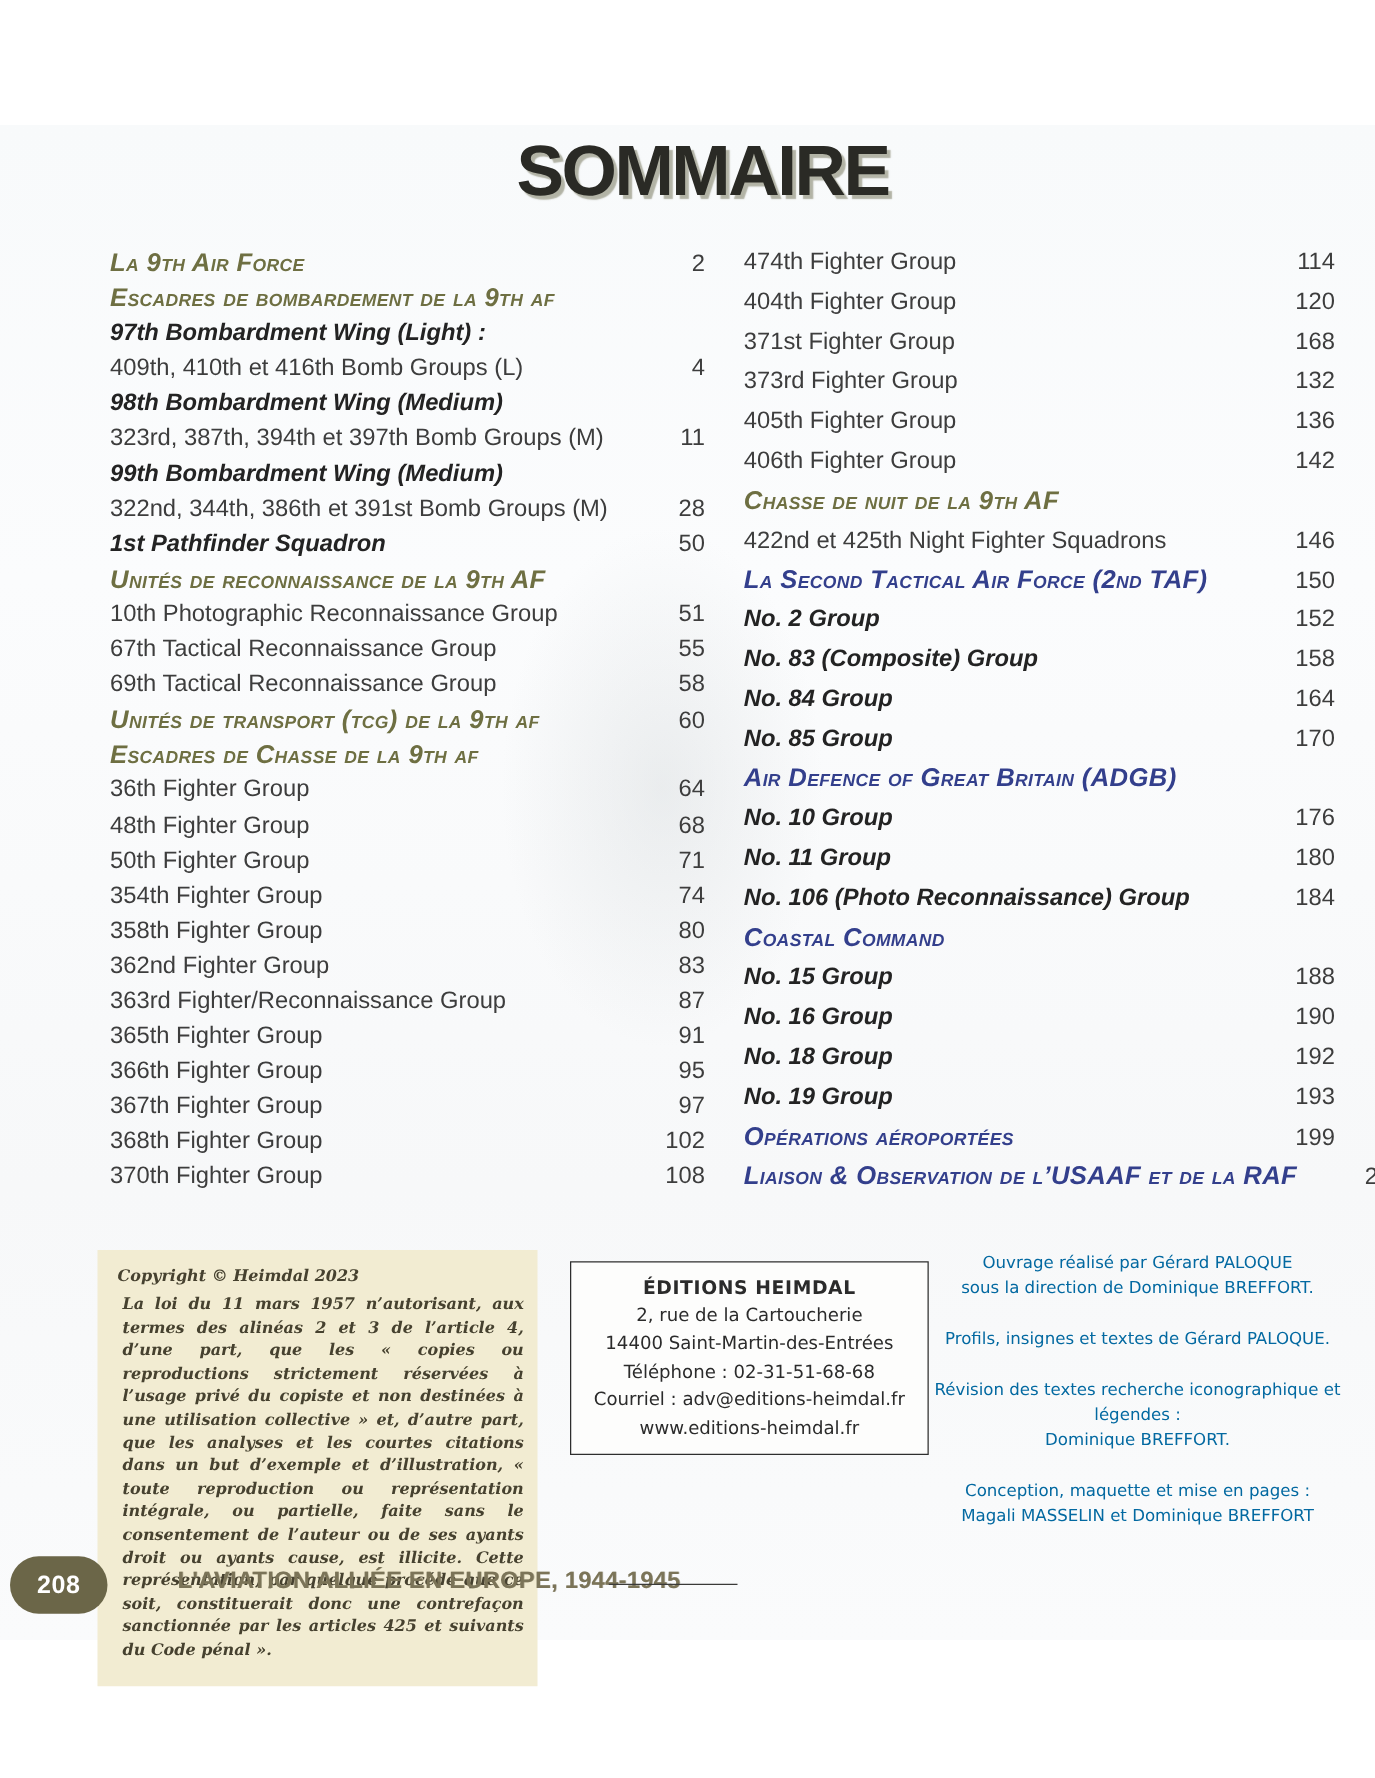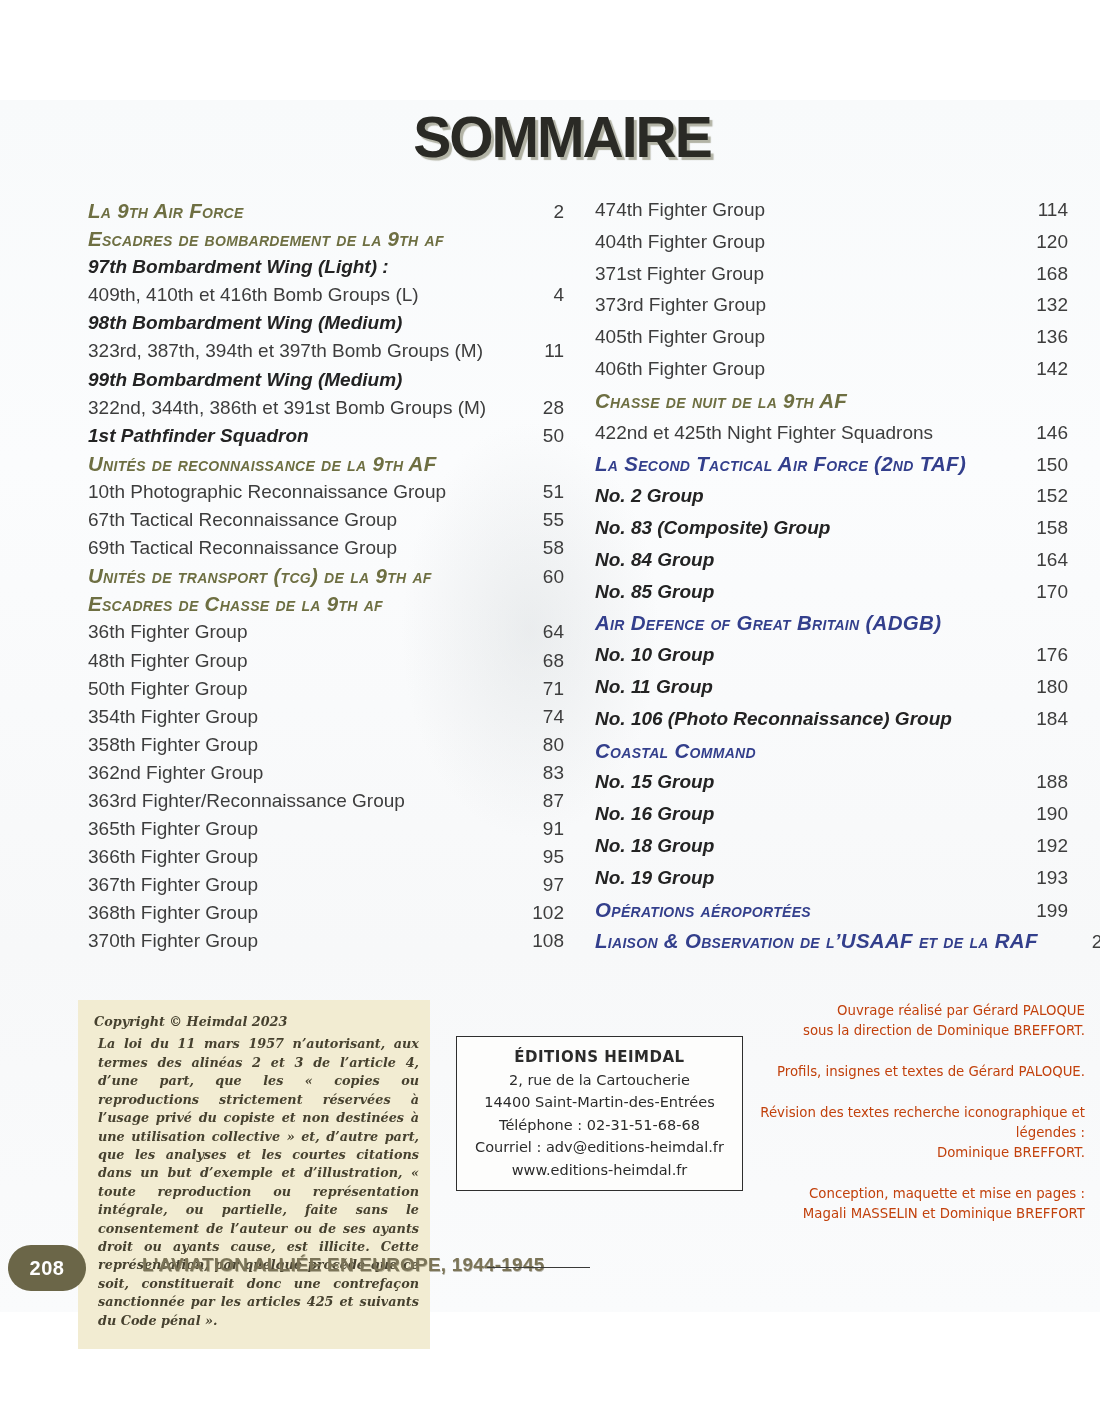--- a/index.html
+++ b/index.html
@@ -49,31 +49,31 @@
   }
   .copyright-box{
     position:absolute;left:78px;top:1000px;width:352px;
     background:#f2ecd2;padding:13px 7px 15px 16px;box-sizing:border-box;
     font-family:"DejaVu Serif", serif;font-style:italic;font-weight:bold;
     font-size:12.8px;line-height:1.44;color:#46412f;
   }
   .copyright-box .cline{margin:0;}
   .copyright-box .cbody{margin:4px;text-align:justify;}
   .publisher-box{
-    position:absolute;left:456px;top:1036px;width:287px;height:155px;
+    position:absolute;left:456px;top:1009px;width:287px;height:155px;
     border:1.5px solid #2e2e2e;background:#fdfdfc;box-sizing:border-box;
     display:flex;flex-direction:column;align-items:center;justify-content:center;
     font-family:"DejaVu Sans", sans-serif;font-size:14.5px;color:#2b2b2b;
     line-height:1.55;text-align:center;
   }
   .publisher-box .pub-name{font-weight:bold;letter-spacing:0.5px;font-size:15px;}
   .credits{
     position:absolute;left:735px;top:1001px;width:350px;
-    text-align:right;font-family:"DejaVu Sans", sans-serif;
-    font-size:13.3px;line-height:1.5;color:#c2410c;
+    text-align:center;font-family:"DejaVu Sans", sans-serif;
+    font-size:13.3px;line-height:1.5;color:#0369a1;
   }
   .credits .para{white-space:pre-line;margin:0 0 21px 0;}
   .footer{position:absolute;left:0;top:1243px;width:1100px;height:50px;}
   .pagenum-box{
     position:absolute;left:8px;top:2px;width:78px;height:46px;
     background:#6b6648;color:#ffffff;font-weight:bold;font-size:20px;
     display:flex;align-items:center;justify-content:center;
     font-family:"Liberation Sans", sans-serif;letter-spacing:0.5px;border-radius:23px;
   }
   .footer-title{

